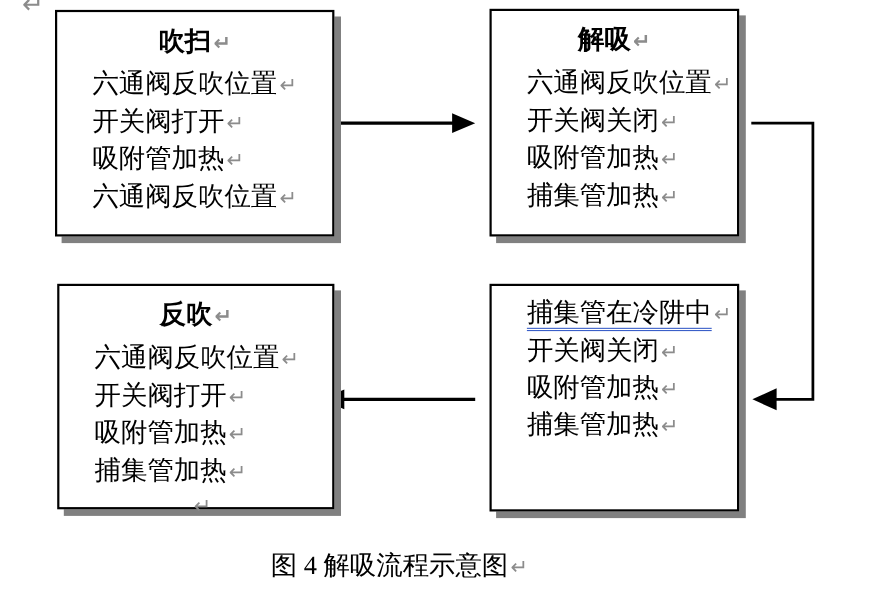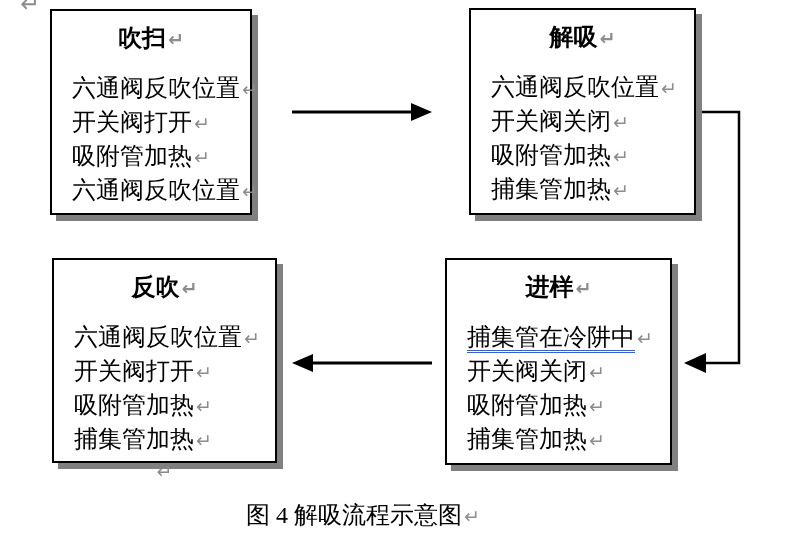--- a/index.html
+++ b/index.html
@@ -12,35 +12,35 @@
     color:#000;
   }
   .stage { position:absolute; inset:0; }
   .arrows { position:absolute; left:0; top:0; }
   .box {
     position:absolute;
     background:#fff;
     border:2px solid #000;
     box-shadow:6px 6px 0 #808080;
   }
-  .box-purge     { left:50px;  top:9px;   width:202px; height:206px; }
-  .box-desorb    { left:469px; top:8px;   width:227px; height:207px; }
-  .box-backflush { left:52px;  top:258px; width:225px; height:205px; }
+  .box-purge     { left:50px;  top:9px;   width:254px; height:206px; }
+  .box-desorb    { left:445px; top:8px;   width:227px; height:207px; }
+  .box-backflush { left:52px;  top:258px; width:252px; height:205px; }
   .box-inject    { left:445px; top:258px; width:227px; height:207px; }
   .box-title {
     margin-top:14px;
     text-align:center;
     font-weight:bold;
     font-size:24px;
     line-height:26px;
     white-space:nowrap;
   }
   .box-lines {
-    margin-top:20px;
-    padding-left:20px;
+    margin-top:9px;
+    padding-left:32px;
     font-size:24px;
     line-height:33px;
   }
   .line { white-space:nowrap; }
   .line.center { text-align:center; padding-right:22px; line-height:26px; }
   .pilcrow {
     color:#8c8c8c;
     font-family:"DejaVu Sans","Liberation Sans",sans-serif;
     font-size:19px;
     margin-left:2px;
@@ -118,23 +118,20 @@
     <div class="box-lines">
       <div class="line"><span>六通阀反吹位置</span><span class="pilcrow">↵</span></div>
       <div class="line"><span>开关阀打开</span><span class="pilcrow">↵</span></div>
       <div class="line"><span>吸附管加热</span><span class="pilcrow">↵</span></div>
       <div class="line"><span>捕集管加热</span><span class="pilcrow">↵</span></div>
       <div class="line center"><span class="pilcrow">↵</span></div>
     </div>
   </div>
 
   <div class="box box-inject">
-    <div class="box-title">
-      <span>进样</span><span class="pilcrow">↵</span>
-    </div>
     <div class="box-lines">
       <div class="line"><span class="dbl-underline">捕集管在冷阱中</span><span class="pilcrow">↵</span></div>
       <div class="line"><span>开关阀关闭</span><span class="pilcrow">↵</span></div>
       <div class="line"><span>吸附管加热</span><span class="pilcrow">↵</span></div>
       <div class="line"><span>捕集管加热</span><span class="pilcrow">↵</span></div>
     </div>
   </div>
 
   <div class="caption">
     <span>图 4 解吸流程示意图</span><span class="pilcrow">↵</span>

